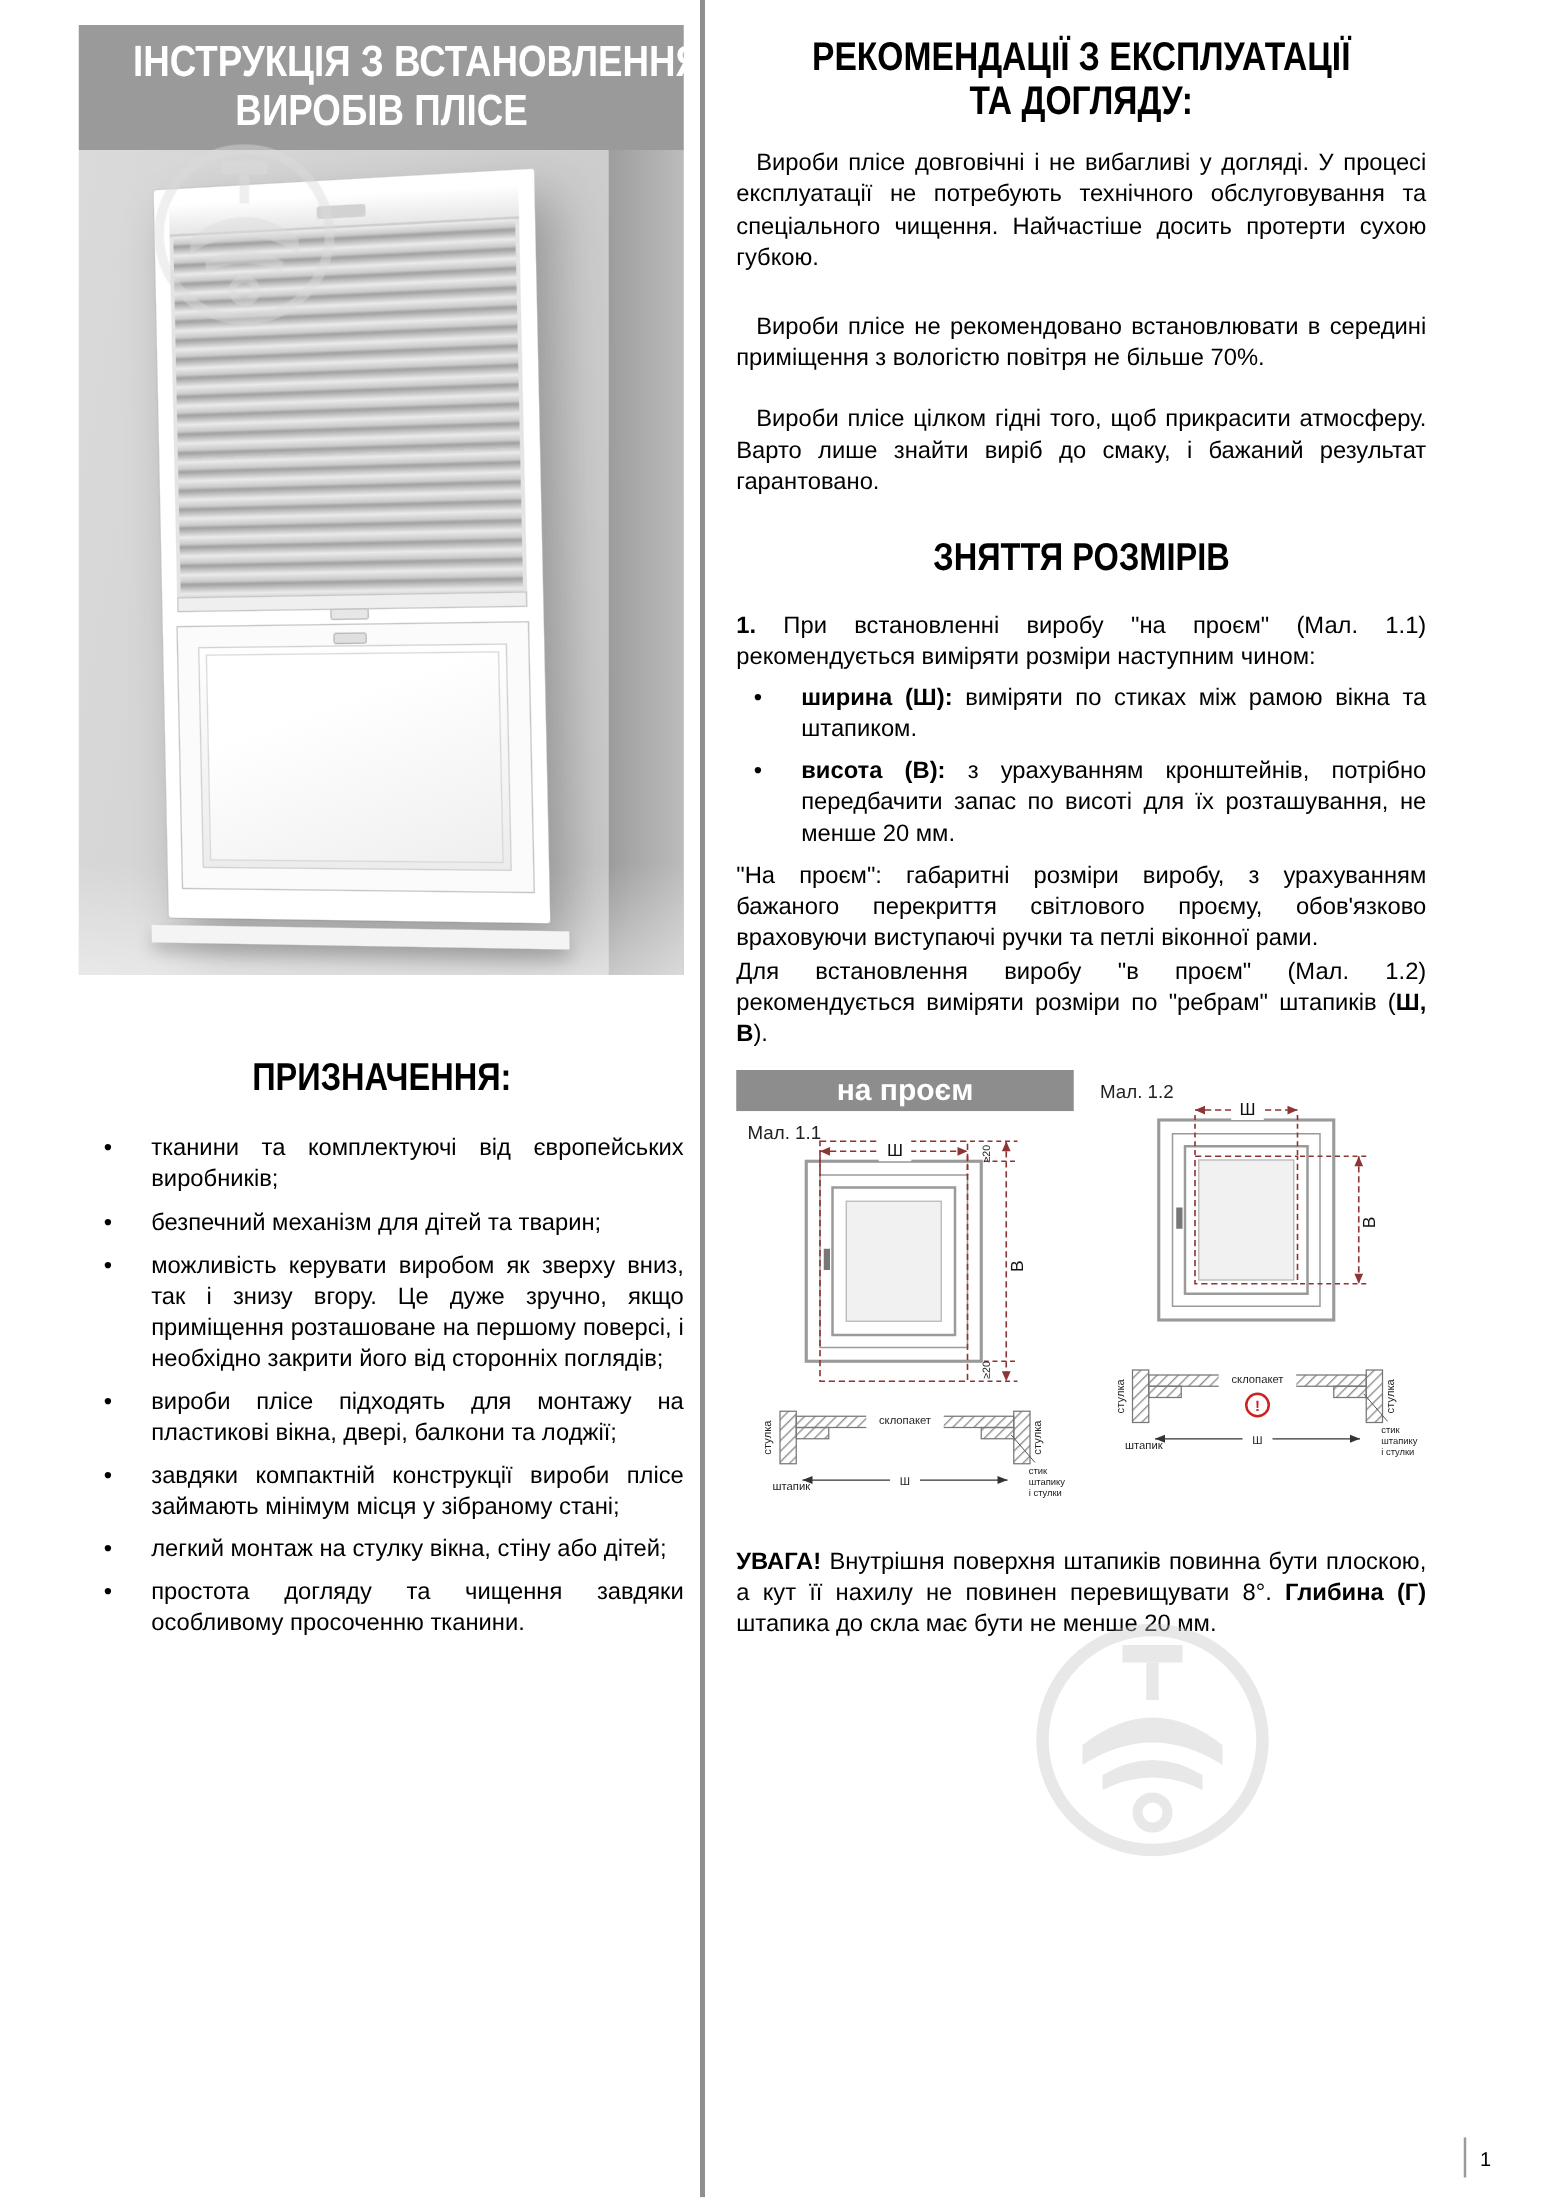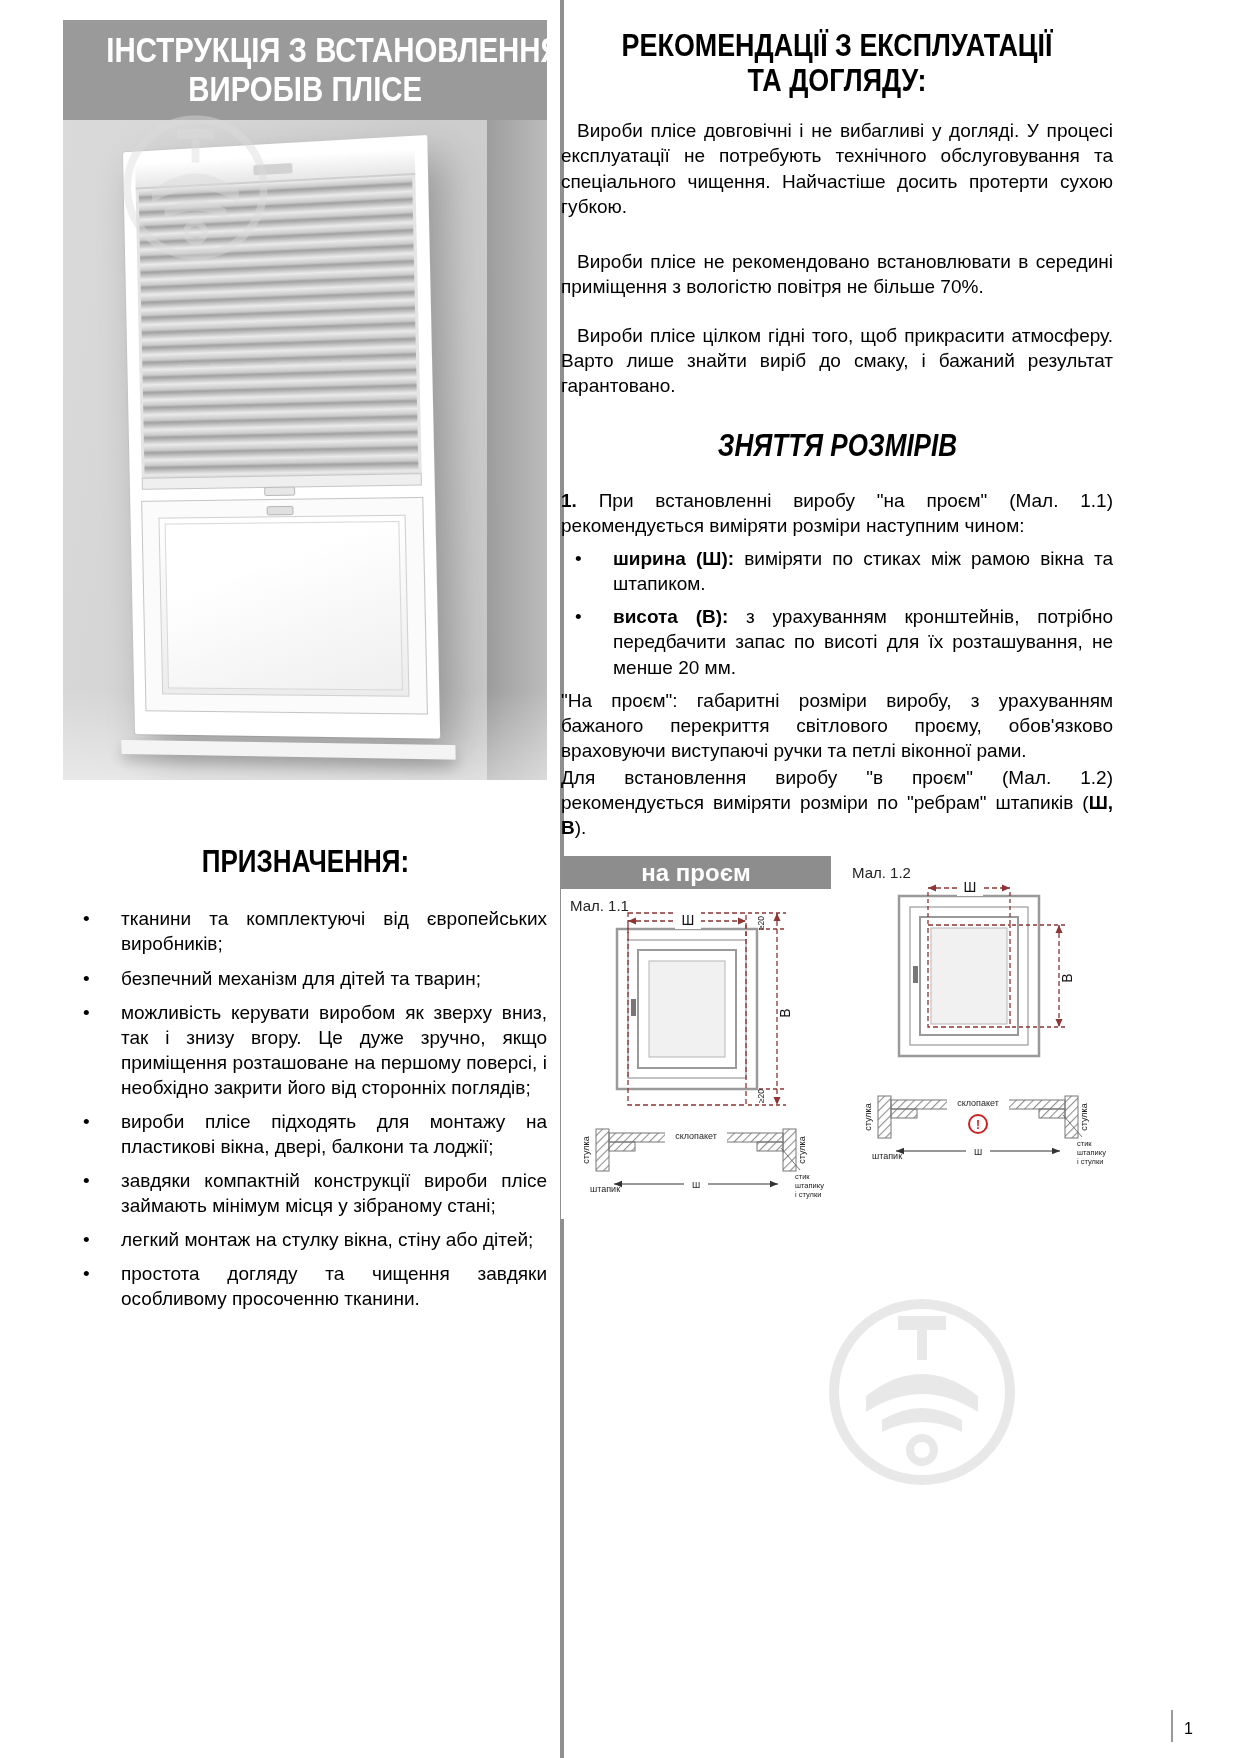--- a/index.html
+++ b/index.html
@@ -45,27 +45,27 @@
   .h-purpose { margin-top:64px; font-size:31px; }
   .body-text { font-size:19px; line-height:1.32; text-align:justify; color:#000; }
   .indent { text-indent:16px; }
   .intro-p { margin-top:22px; }
 
   .bullets { list-style:none; margin-top:26px; }
   .bullet { position:relative; padding-left:58px; margin-bottom:9px; }
   .bullet::before { content:"•"; position:absolute; left:20px; top:0; font-size:19px; }
 
   
-  .col-right { position:absolute; left:561px; top:28px; width:552px; }
+  .col-right { position:absolute; left:589px; top:28px; width:552px; }
   .h-care { font-size:32px; line-height:1.1; }
   .h-care .cond { display:block; }
   .care-p1 { margin-top:20px; }
   .care-p2 { margin-top:30px; }
   .care-p3 { margin-top:24px; }
-  .h-measure { margin-top:30px; font-size:31px;font-style:italic; }
+  .h-measure { margin-top:30px; font-size:31px; }
   .measure-intro { margin-top:24px; }
   .mbullets { list-style:none; margin-top:8px; }
   .mbullet { position:relative; padding-left:52px; margin-bottom:8px; }
   .mbullet::before { content:"•"; position:absolute; left:14px; top:0; font-size:19px; }
   .measure-p { margin-top:2px; }
 
   .panels { display:flex; gap:12px; margin-top:16px; }
   .panel { width:270px; }
   .panel-header { height:33px; background:#8d8d8d; color:#fff; font-weight:bold; font-size:24px;
     display:flex; align-items:center; justify-content:center; }
@@ -279,20 +279,21 @@
             <text class="cs" x="134" y="299" text-anchor="middle">Ш</text>
             <line x1="238" y1="281" x2="219" y2="259" stroke="#555" stroke-width="0.8"></line>
             <text class="tiny" x="233" y="290">стик</text>
             <text class="tiny" x="233" y="299">штапику</text>
             <text class="tiny" x="233" y="308">і стулки</text>
           </g>
         </svg>
       </div>
     </div>
 
+    <p class="body-text attention"><b>УВАГА!</b> <span>Внутрішня поверхня штапиків повинна бути плоскою, а кут її нахилу не повинен перевищувати 8°.</span> <b>Глибина (Г)</b> <span>штапика до скла має бути не менше 20 мм.</span></p>
 
   </section>
 
   <svg class="watermark wm1" viewBox="0 0 100 100">
     <circle cx="50" cy="50" r="44" fill="none" stroke="currentColor" stroke-width="5"></circle>
     <rect x="38" y="12" width="24" height="7" fill="currentColor"></rect>
     <line x1="50" y1="19" x2="50" y2="34" stroke="currentColor" stroke-width="5"></line>
     <path d="M22,52 Q50,30 78,52 L78,60 Q50,42 22,60 Z" fill="currentColor"></path>
     <path d="M30,64 Q50,52 70,64 L70,70 Q50,60 30,70 Z" fill="currentColor"></path>
     <circle cx="50" cy="79" r="6" fill="none" stroke="currentColor" stroke-width="4"></circle>

